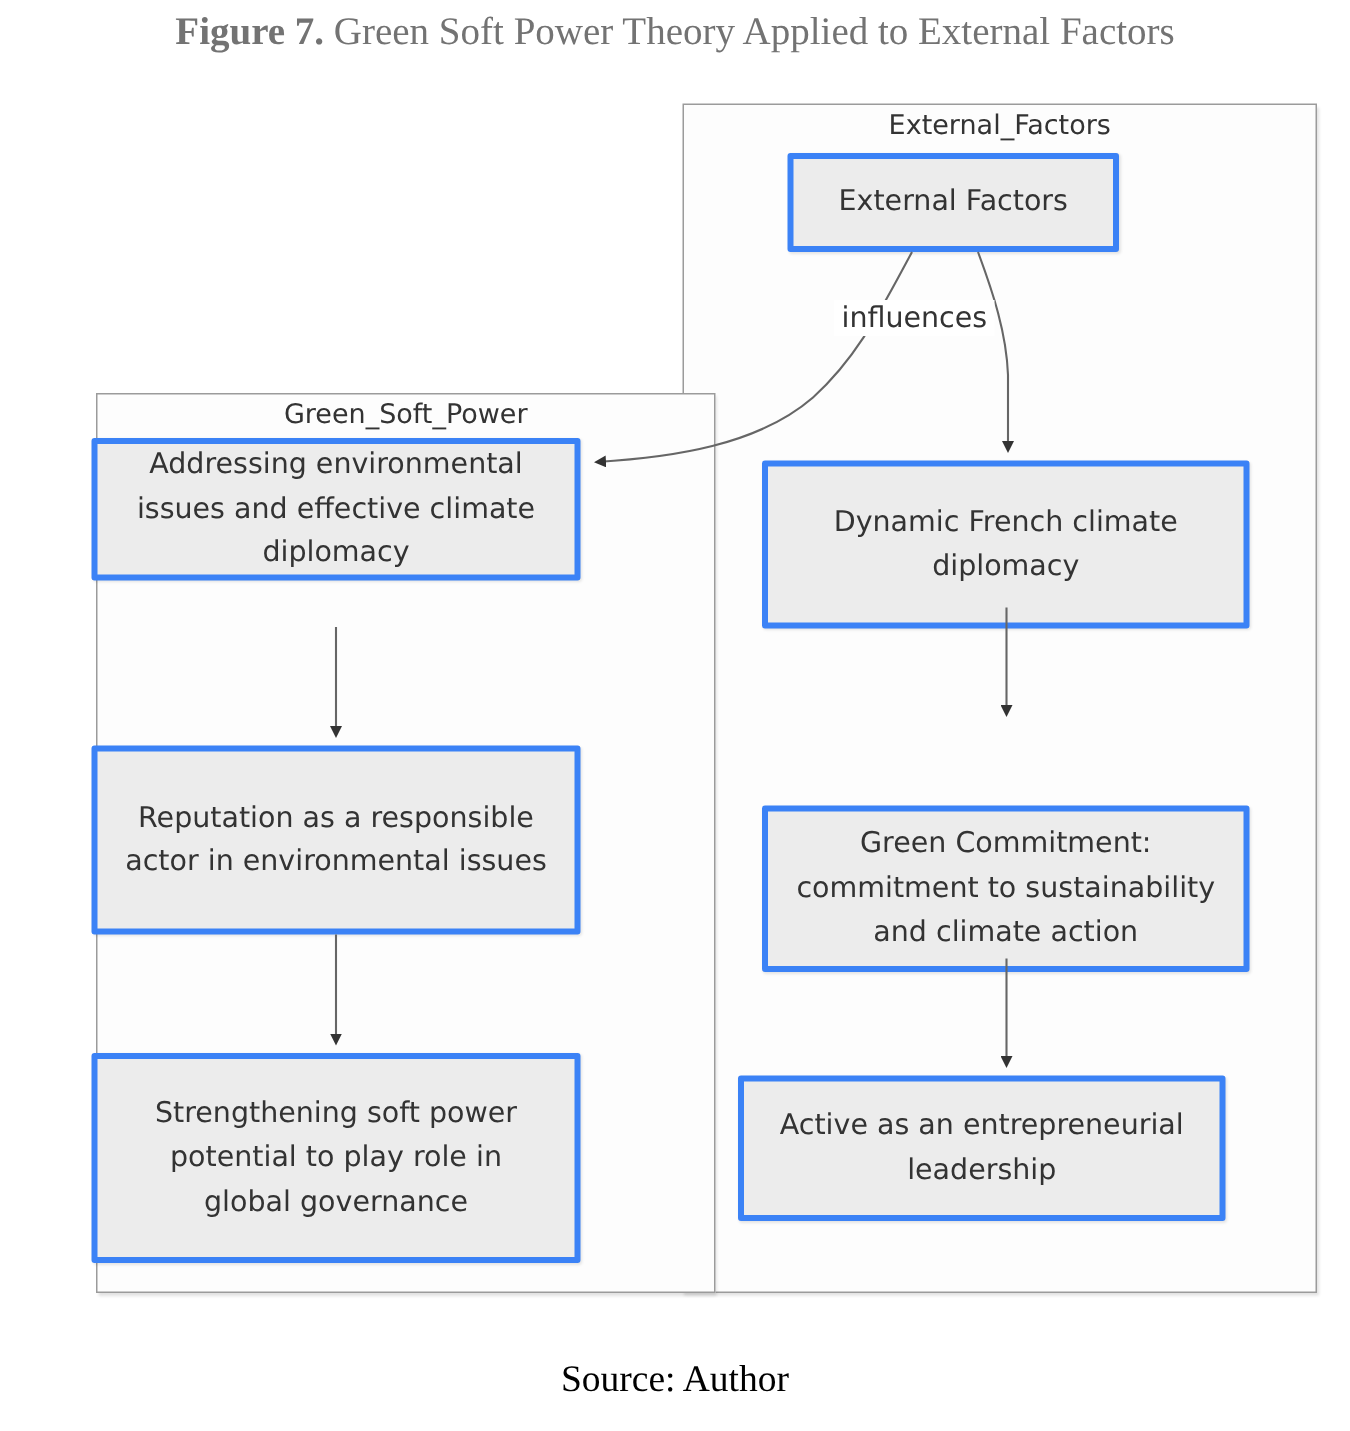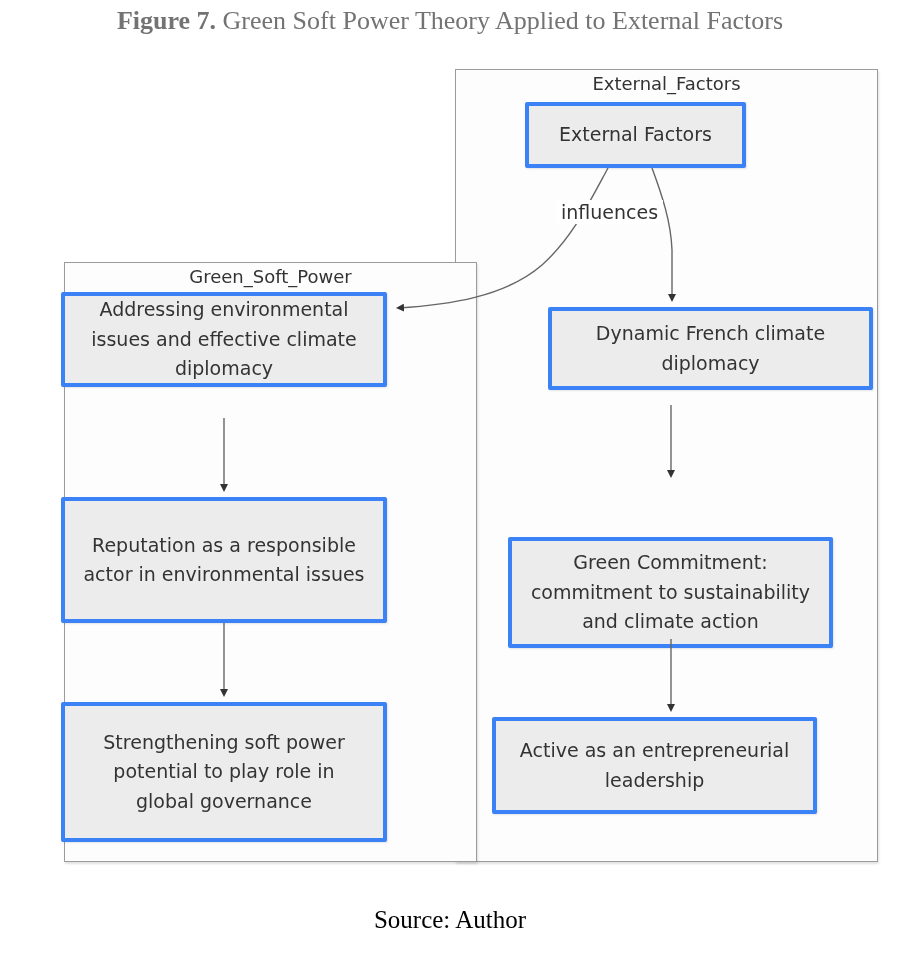--- a/index.html
+++ b/index.html
@@ -74,21 +74,21 @@
     padding: 1px 5px;
     font-size: 19px;
     color: #333333;
     z-index: 4;
     margin-left: 38px;
   }
   
   #cluster-ef  { left: 455px; top: 69px;  width: 423px; height: 793px; }
   #cluster-gsp { left: 17px;  top: 262px; width: 413px; height: 600px; margin-left: 47px; }
   #node-ef0 { left: 525px; top: 102px; width: 221px; height: 66px; }
-  #node-b1  { left: 508px; top: 307px; width: 325px; height: 83px; margin-left: 40px; }
+  #node-b1  { left: 508px; top: 307px; width: 325px; height: 112px; }
   #node-b2  { left: 508px; top: 506px; width: 325px; height: 111px; margin-top: 31px; }
   #node-b3  { left: 492px; top: 717px; width: 325px; height: 97px; }
   #node-a1  { left: 61px;  top: 292px; width: 326px; height: 95px; }
   #node-a2  { left: 61px;  top: 497px; width: 326px; height: 126px; }
   #node-a3  { left: 61px;  top: 702px; width: 326px; height: 140px; }
 </style>
 </head>
 <body>
 
 <div class="page">

